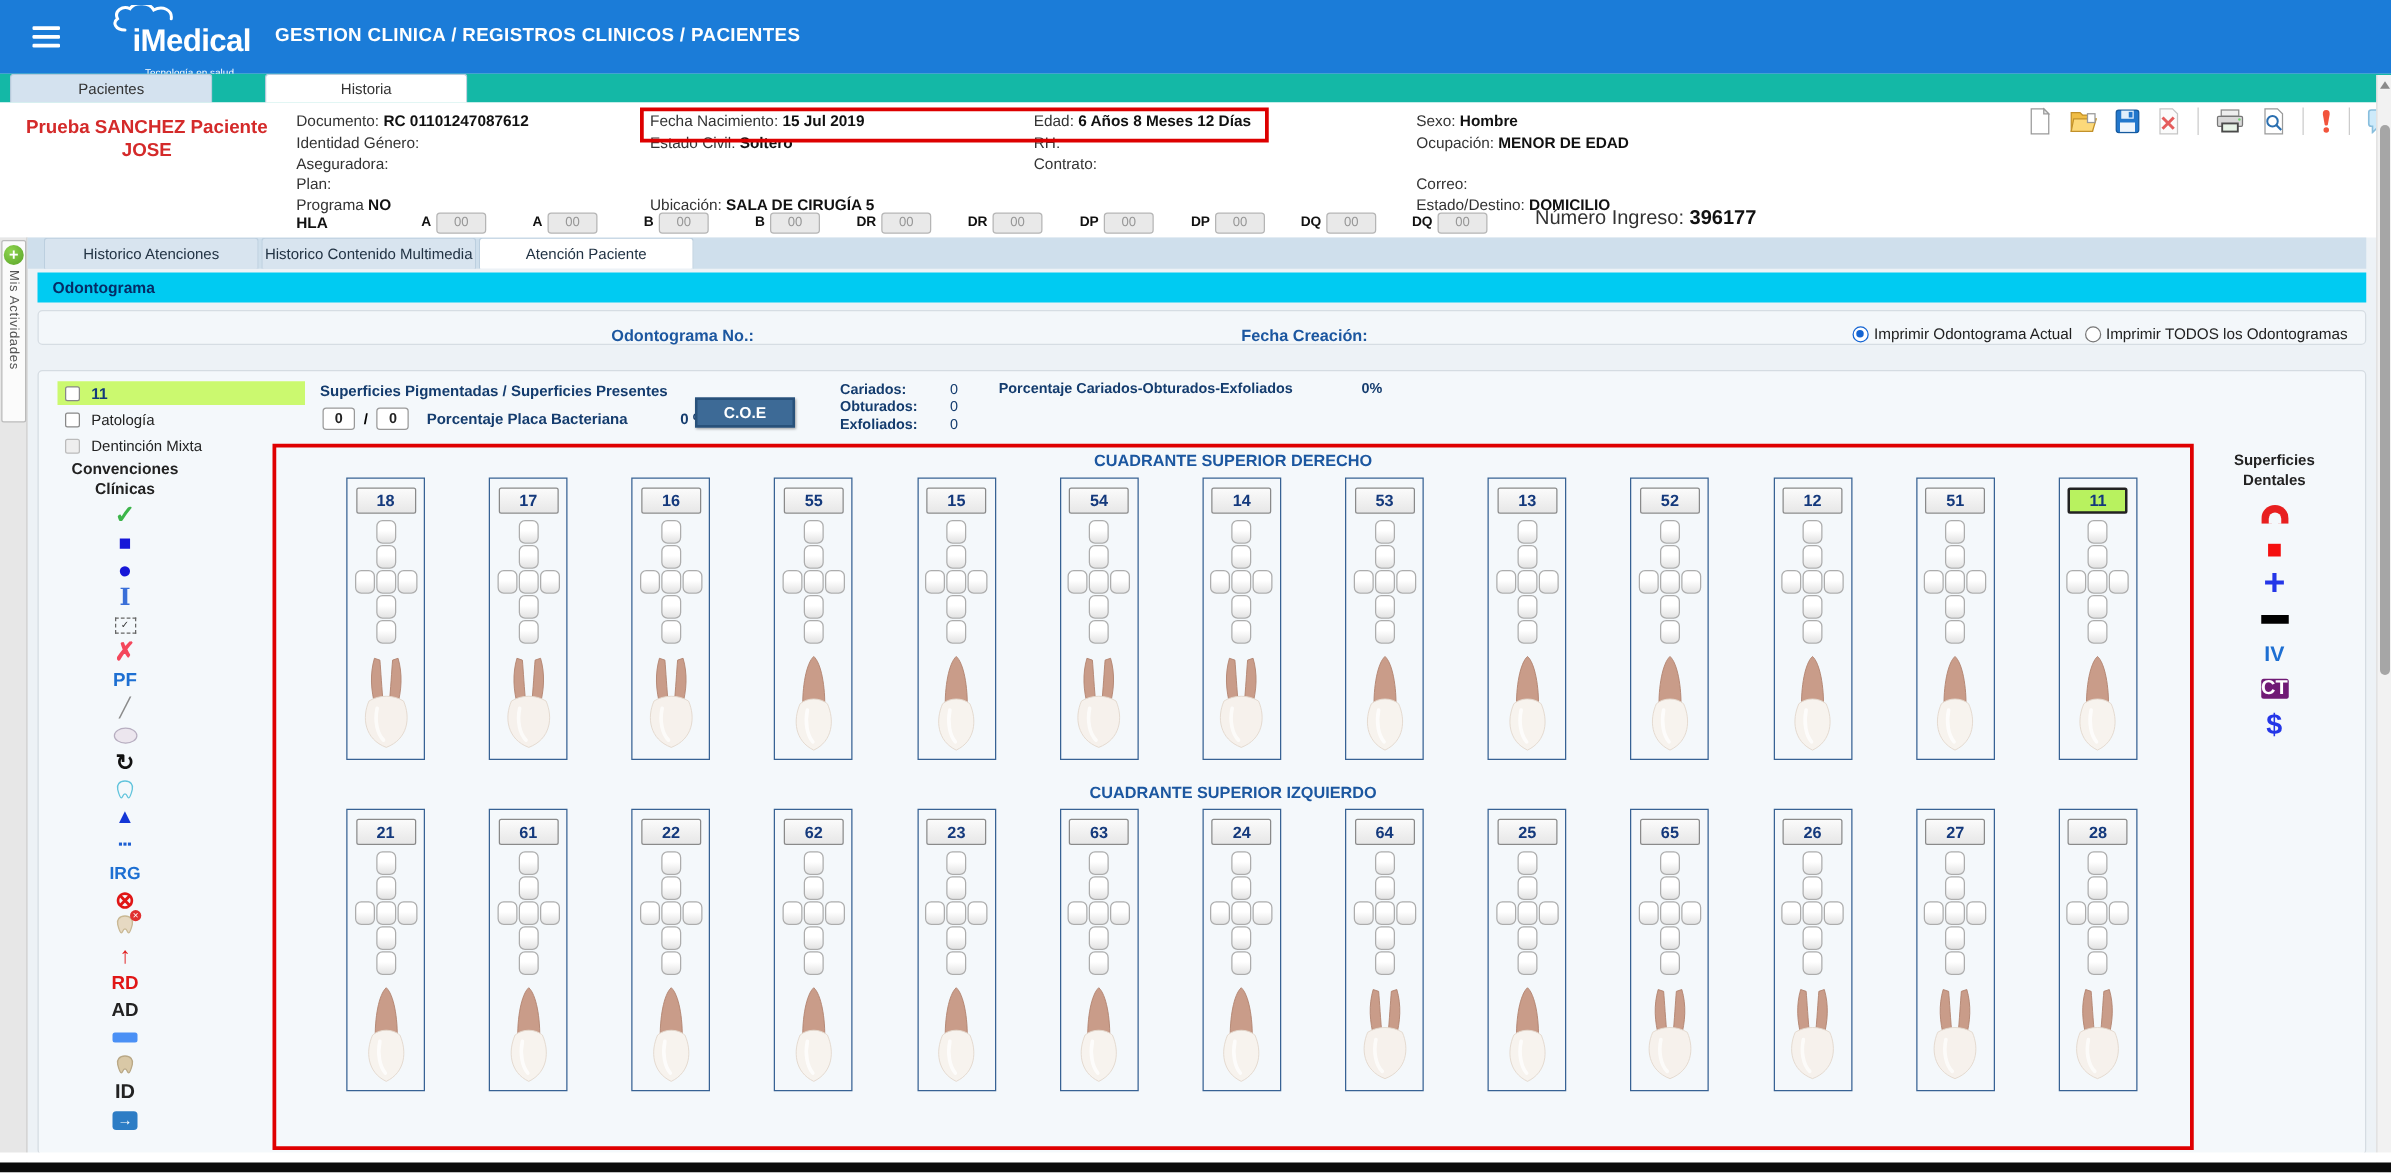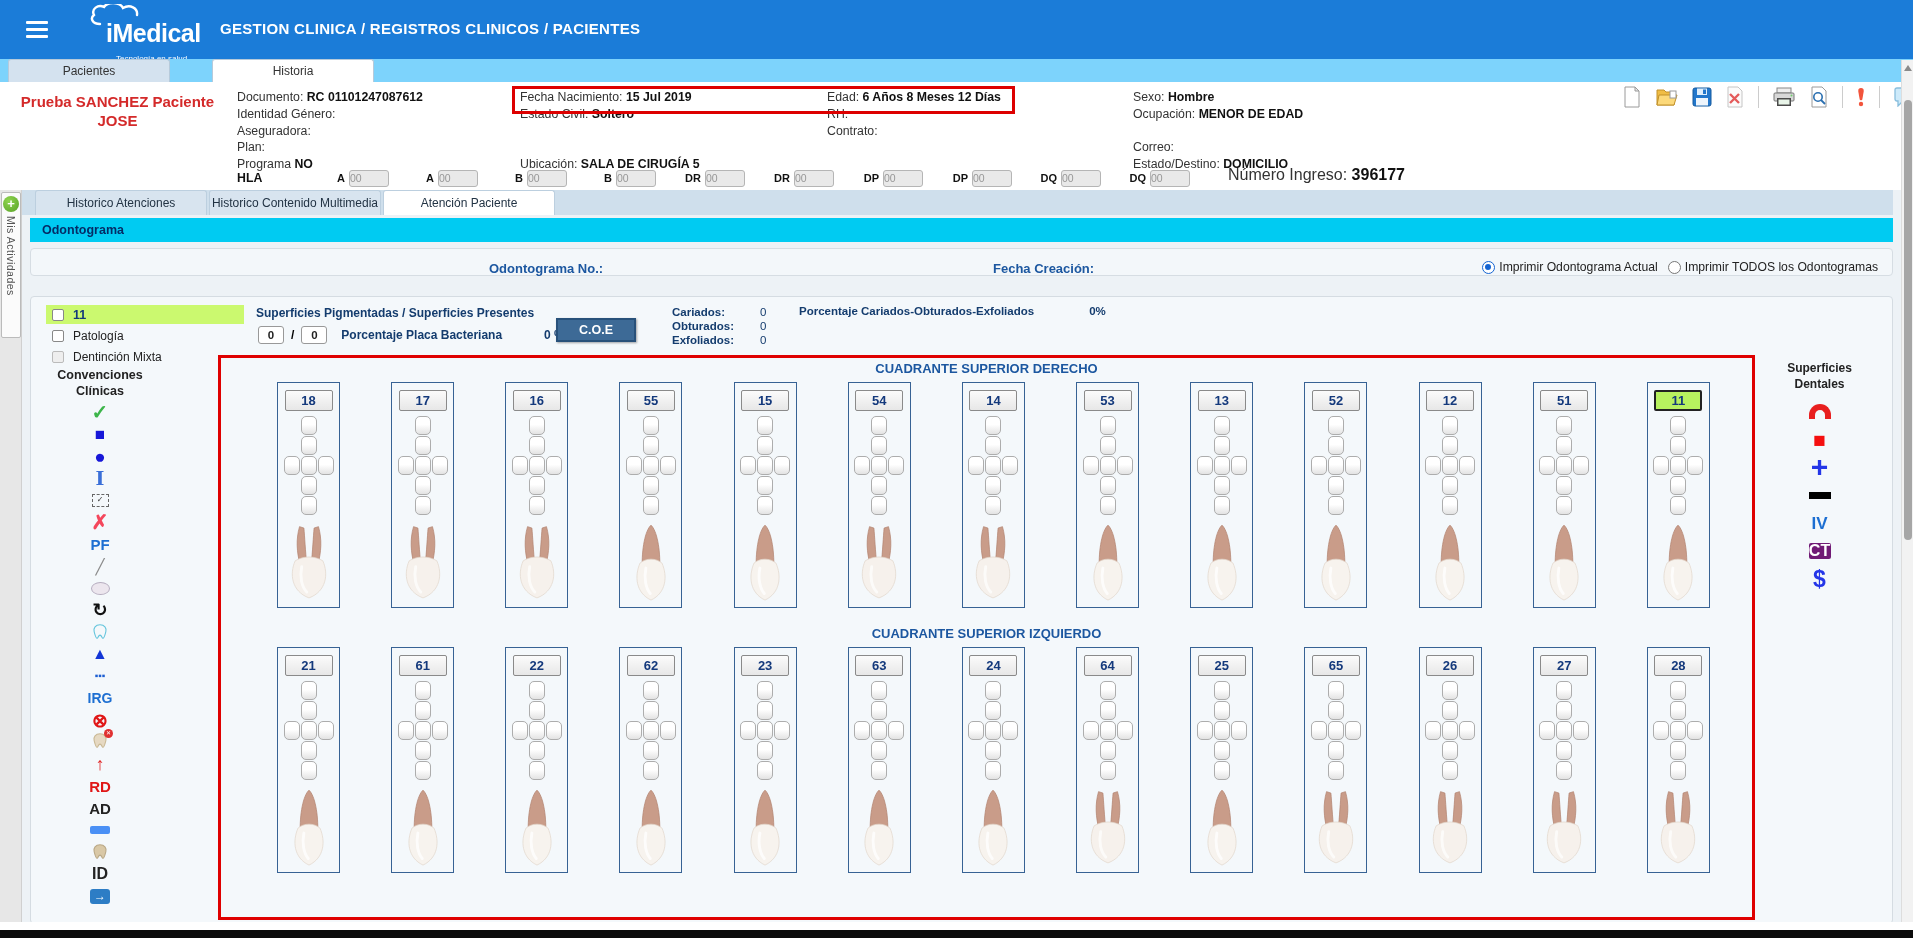--- a/index.html
+++ b/index.html
@@ -11,40 +11,40 @@
   .topbar { position:absolute; left:0; top:0; width:100%; height:59px; background:#1b7cd8; }
   .hamburger { position:absolute; left:26px; top:21px; width:22px; height:17px; cursor:pointer; }
   .hamburger span { display:block; height:3px; background:#fff; margin-bottom:4px; border-radius:1px; }
   .logo { position:absolute; left:92px; top:6px; width:130px; height:48px; }
   .logo svg.cloud { position:absolute; left:-4px; top:-2px; }
   .logo-text { position:absolute; left:14px; top:13px; color:#fff; font-size:25px; font-weight:bold; letter-spacing:-0.5px; }
   .logo-tag { position:absolute; left:24px; top:48px; color:#fff; font-size:8px; }
   .breadcrumb { position:absolute; left:220px; top:20px; color:#fff; font-size:15px; font-weight:bold; letter-spacing:.3px; }
 
   
-  .main-tabs { position:absolute; left:0; top:59px; width:100%; height:23px; background:#7dd3fc; display:flex; padding-left:8px; }
+  .main-tabs { position:absolute; left:0; top:59px; width:100%; height:23px; background:#14b8a6; display:flex; padding-left:8px; }
   .tab { min-width:162px; height:23px; line-height:22px; text-align:center; font-size:12px; color:#333;
          background:#d4e2ef; border:1px solid #b6cadb; border-bottom:none; border-radius:3px 3px 0 0; cursor:pointer; }
   .tab + .tab { margin-left:42px; }
   .tab.active { background:#fff; }
 
   
   .patient { position:absolute; left:0; top:82px; width:100%; height:108px; background:#fff; }
   .pname { position:absolute; left:10px; top:10px; width:215px; text-align:center;
            color:#d42a2a; font-weight:bold; font-size:15px; line-height:19px; }
   .pcol { position:absolute; top:7px; font-size:12.3px; line-height:16.8px; color:#333; }
   .pcol b { color:#111; }
   #pcol0 { left:237px; width:280px; } #pcol1 { left:520px; width:300px; }
   #pcol2 { left:827px; width:300px; } #pcol3 { left:1133px; width:330px; }
   .hla-row { position:absolute; left:237px; top:86px; height:20px; display:flex; align-items:center; font-size:12.3px;gap:30px; }
   .hla-label { font-weight:bold; width:60px; color:#111; }
   .hla-pair { display:inline-flex; align-items:center; margin-right:27px; }
   .hla-l { display:inline-block; min-width:18px; text-align:right; font-size:11px; color:#111; margin-right:4px; }
   .hla-inp { width:40px; height:17px; background:#e9e9e9; border:1px solid #b5b5b5; border-radius:3px;
-             color:#979797; font-size:10.5px; text-align:left; font-family:"Liberation Sans",sans-serif; }
+             color:#979797; font-size:10.5px; text-align:center; font-family:"Liberation Sans",sans-serif; }
   .ingreso { position:absolute; left:1228px; top:84px; font-size:16px; color:#333; white-space:nowrap; }
   .ingreso b { color:#111; }
   .redbox { position:absolute; border:3px solid #dd0000; }
   .redbox-top { left:512px; top:4px; width:503px; height:28px; }
 
   
   .toolbar { position:absolute; left:1622px; top:2px; height:26px; display:flex; align-items:center; gap:13px; }
   .tbtn { background:none; border:none; cursor:pointer; padding:0; line-height:0; }
   .tsep { width:1px; height:22px; background:#ccc; }
 

